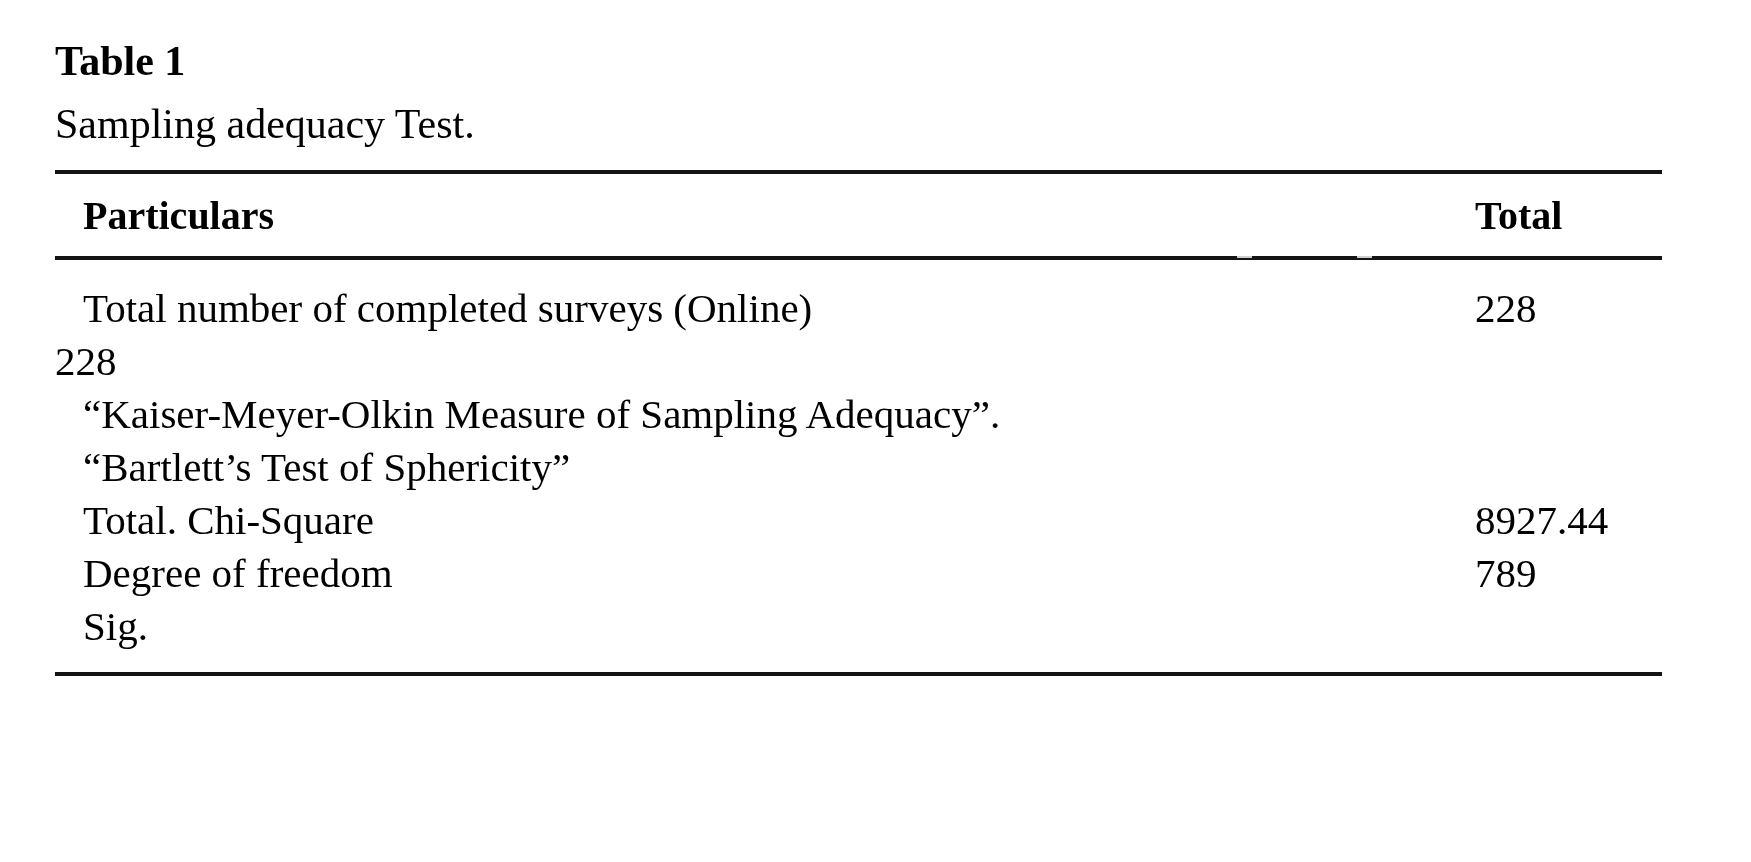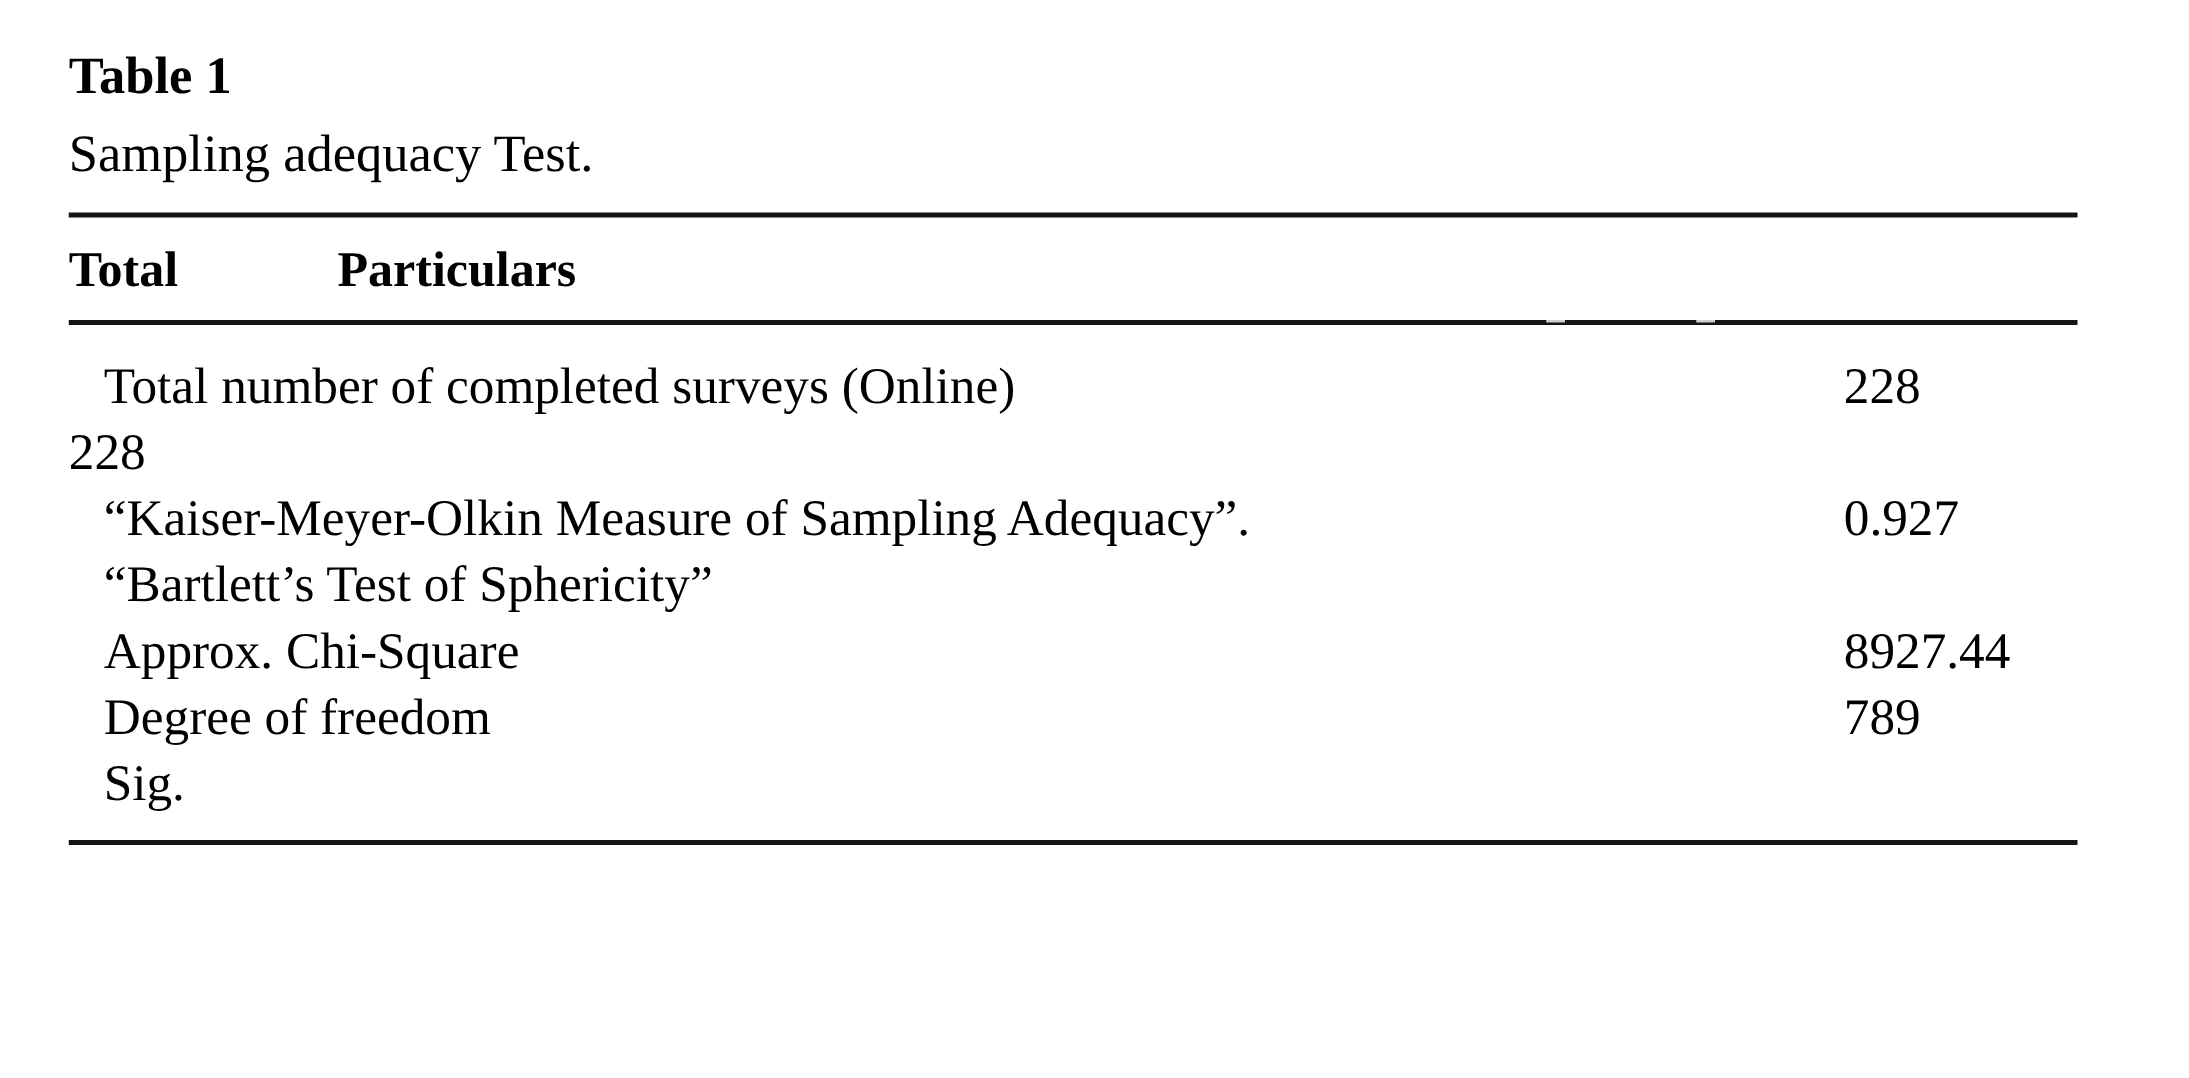--- a/index.html
+++ b/index.html
@@ -86,47 +86,46 @@
 <div class="page">
   <div class="table-block">
 
     <div class="table-title">Table 1</div>
 
     <div class="table-caption">Sampling adequacy Test.</div>
 
     <div class="rule top-rule"></div>
 
     <div class="header-row">
+      <div class="cell label">Particulars</div>
       <div class="cell value">Total</div>
-      <div class="cell label">Particulars</div>
     </div>
 
     <div class="rule header-rule">
       <span class="gap gap1"></span>
       <span class="gap gap2"></span>
     </div>
 
     <div class="rows" id="rows">
         <div class="row">
           <div class="cell label">Total number of completed surveys (Online)</div>
           <div class="cell value">228</div>
         </div>
         <div class="row">
           <div class="cell value">228</div>
         </div>
         <div class="row">
           <div class="cell label">“Kaiser-Meyer-Olkin Measure of Sampling Adequacy”.</div>
-          <div class="cell value">0.927</div>
         </div>
         <div class="row">
           <div class="cell label">“Bartlett’s Test of Sphericity”</div>
           <div class="cell value"></div>
         </div>
         <div class="row">
-          <div class="cell label">Approx. Chi-Square</div>
+          <div class="cell label">Total. Chi-Square</div>
           <div class="cell value">8927.44</div>
         </div>
         <div class="row">
           <div class="cell label">Degree of freedom</div>
           <div class="cell value">789</div>
         </div>
         <div class="row">
           <div class="cell label">Sig.</div>
         </div>
       </div>

